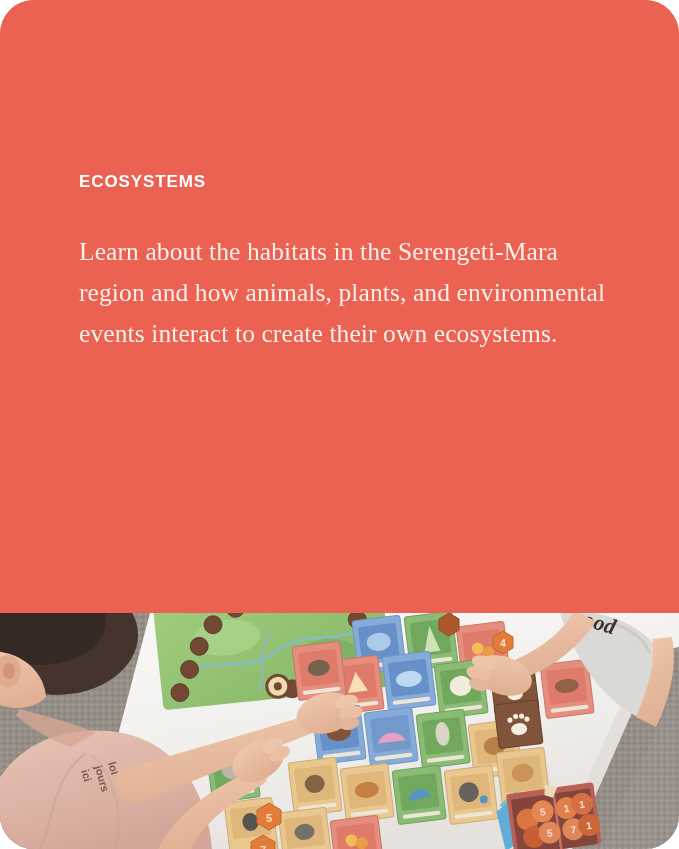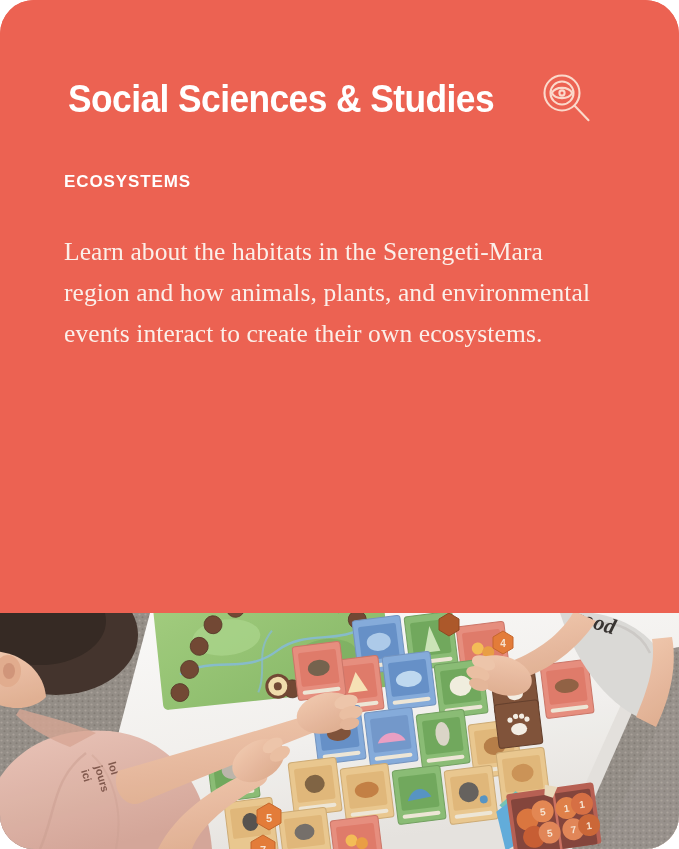--- a/index.html
+++ b/index.html
@@ -57,21 +57,21 @@
   }
   .title-icon {
     flex: 0 0 auto;
     width: 58px;
     height: 58px;
     margin-left: -10px;
   }
 
   .section {
     position: absolute;
-    left: 64px;
+    left: 79px;
     right: 60px;
   }
   .section-eco  { top: 172px; }
   .section-strat{ top: 432px; }
 
   .section-heading {
     margin: 0 0 18px 0;
     color: #FFFFFF;
     font-family: "Liberation Sans", sans-serif;
     font-size: 17px;
@@ -103,35 +103,20 @@
   }
   .photo svg { display: block; }
 </style>
 </head>
 <body>
 
 <div class="card" style="background: rgb(236, 98, 82); border-radius: 34px;">
 
   <div class="panel" style="background: rgb(236, 98, 82);">
 
-    <div class="title-row">
-      <h1 class="page-title" style="color: rgb(255, 255, 255);">Social Sciences &amp; Studies</h1>
-
-      <span class="title-icon">
-        <svg viewBox="0 0 58 58" width="58" height="58" aria-hidden="true">
-          <g fill="none" stroke="#FBD9CB" stroke-width="2.1" stroke-linecap="round">
-            <circle cx="24" cy="23" r="17.5"></circle>
-            <circle cx="24" cy="23" r="11.5"></circle>
-            <path d="M13.8 23 C17.5 16.2, 30.5 16.2, 34.2 23 C30.5 29.8, 17.5 29.8, 13.8 23 Z"></path>
-            <circle cx="24" cy="23" r="2.6"></circle>
-            <line x1="36.4" y1="35.6" x2="50.5" y2="50.2"></line>
-          </g>
-        </svg>
-      </span>
-    </div>
 
     <div class="section section-eco">
       <h2 class="section-heading" style="color: rgb(255, 255, 255);">ECOSYSTEMS</h2>
       <p class="section-body" style="color: rgb(251, 239, 233); margin-top: 39px;">Learn about the habitats in the Serengeti-Mara region and how animals, plants, and environmental events interact to create their own ecosystems.</p>
     </div>
 
 
   </div>
 
   <div class="photo">

